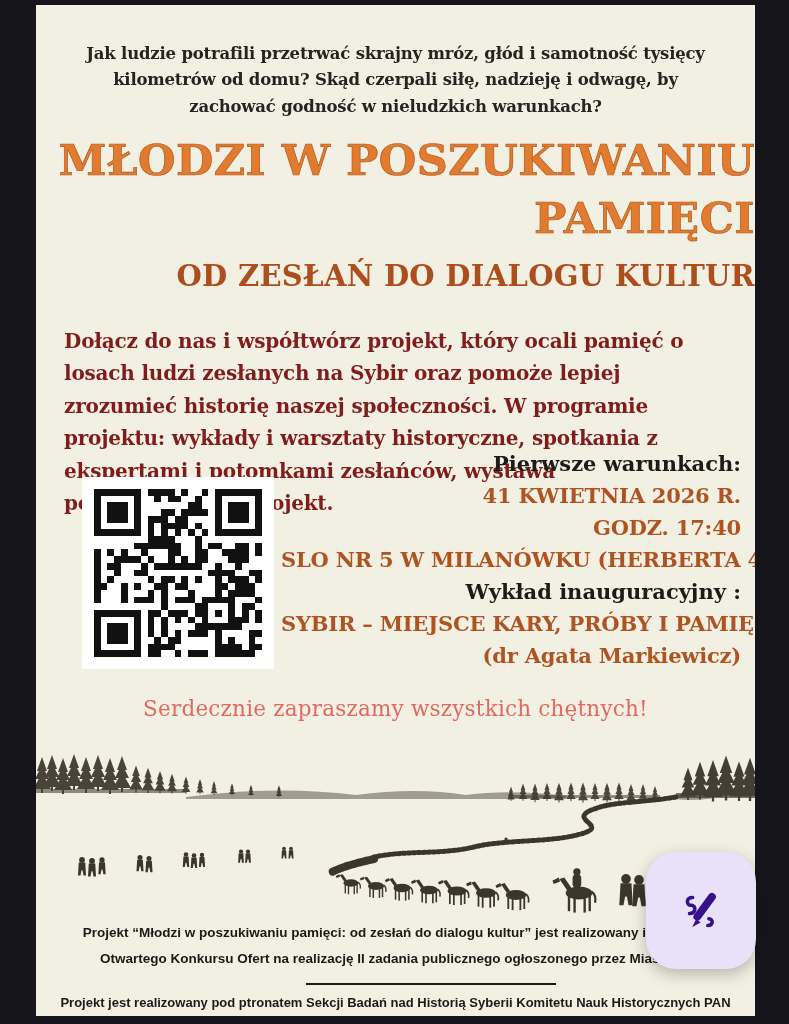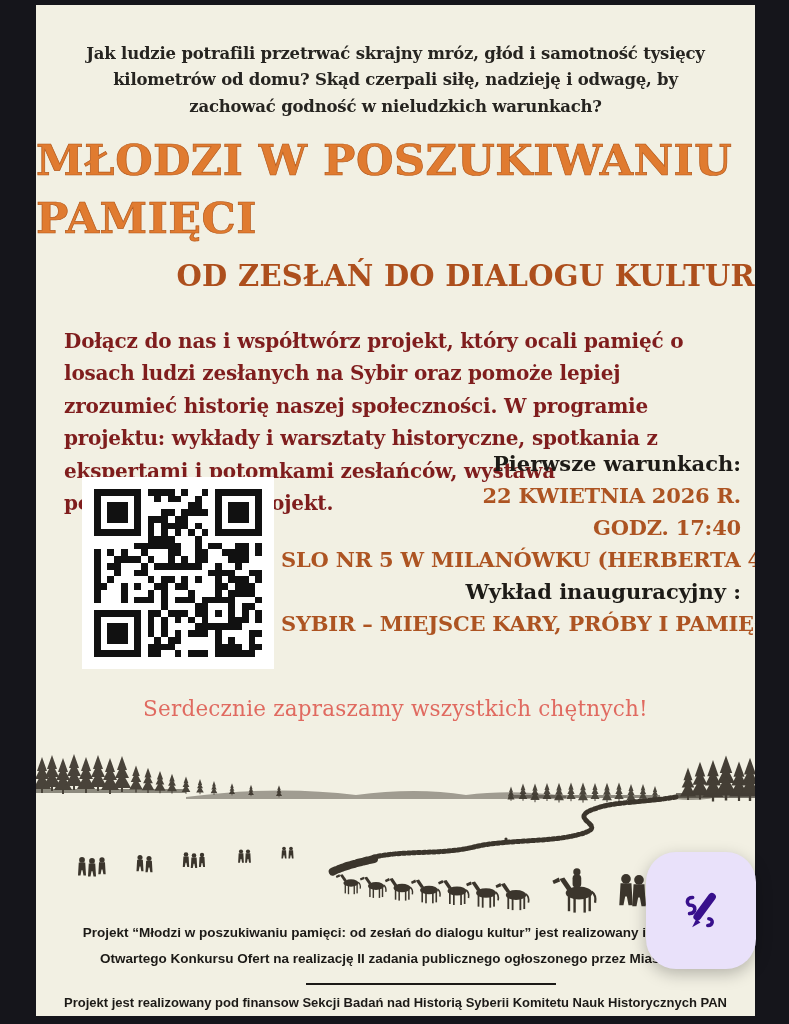--- a/index.html
+++ b/index.html
@@ -11,21 +11,21 @@
   .poster{
     position:absolute;left:36px;top:5px;width:719px;height:1011px;
     background:#f2f0e3;overflow:hidden;
   }
   .intro{
     position:absolute;top:36px;left:48px;right:48px;
     text-align:center;font-weight:bold;font-size:16.5px;line-height:1.6;
     color:#262420;letter-spacing:-0.2px;
   }
   .title-line{
-    position:absolute;left:0;right:0;text-align:left;
+    position:absolute;left:0;right:0;text-align:right;
     font-weight:bold;color:#e07b30;
     -webkit-text-stroke:0.7px #b4591c;
     letter-spacing:0.5px;
   }
   .title-1{top:130px;font-size:43px;}
   .title-2{top:188px;font-size:43px;}
   .subtitle{
     position:absolute;top:254px;left:0;right:0;text-align:right;
     font-weight:bold;font-size:29px;color:#ad4f1d;letter-spacing:0.3px;
   }
@@ -408,25 +408,26 @@
         <rect x="19" y="24" width="1" height="1" fill="#111111"></rect>
         <rect x="20" y="24" width="1" height="1" fill="#111111"></rect>
         <rect x="21" y="24" width="1" height="1" fill="#111111"></rect>
         <rect x="22" y="24" width="1" height="1" fill="#111111"></rect>
         <rect x="23" y="24" width="1" height="1" fill="#111111"></rect>
       </svg>
   </div>
 
   <div class="details">
     <div class="row detail-black">Pierwsze warunkach:</div>
-    <div class="row detail-rust">22 KWIETNIA 2026 R.</div>
+    <div class="row detail-rust">41 KWIETNIA 2026 R.</div>
     <div class="row detail-rust">GODZ. 17:40</div>
     <div class="row detail-rust">SLO NR 5 W MILANÓWKU (HERBERTA 41)</div>
     <div class="row detail-black">Wykład inauguracyjny :</div>
     <div class="row detail-rust">SYBIR – MIEJSCE KARY, PRÓBY I PAMIĘCI</div>
+    <div class="row detail-rust">(dr Agata Markiewicz)</div>
   </div>
 
   <div class="invitation">Serdecznie zapraszamy wszystkich chętnych!</div>
 
   <svg class="illustration" viewBox="0 0 719 188">
     <defs>
       <g id="pine">
         <polygon points="0,-26 -5,-12 5,-12"></polygon>
         <polygon points="0,-18 -7,-4 7,-4"></polygon>
         <polygon points="0,-10 -9,6 9,6"></polygon>
@@ -661,21 +662,21 @@
         <g transform="translate(745,150) scale(1.9)">
             <use href="#person"></use>
           </g>
       </g>
     </g>
   </svg>
 
   <div class="footer footer-1">Projekt “Młodzi w poszukiwaniu pamięci: od zesłań do dialogu kultur” jest realizowany i finansow</div>
   <div class="footer footer-2">Otwartego Konkursu Ofert na realizację II zadania publicznego ogłoszonego przez Miasto Mi</div>
   <div class="divider"></div>
-  <div class="footer footer-3">Projekt jest realizowany pod finansow Sekcji Badań nad Historią Syberii Komitetu Nauk Historycznych PAN</div>
+  <div class="footer footer-3">Projekt jest realizowany pod ptronatem Sekcji Badań nad Historią Syberii Komitetu Nauk Historycznych PAN</div>
 </div>
 
 <button class="edit-btn">
   <svg viewBox="0 0 48 48">
     <g stroke="#38108c" fill="none" stroke-linecap="round">
       <path d="M16 11 C9.5 11, 9.5 18.5, 14.5 18.5 C19.5 18.5, 19.5 26, 13 26.5" stroke-width="3.4"></path>
       <path d="M31.5 31.5 C36 31.5, 36 38, 30.5 38" stroke-width="3.4"></path>
       <path d="M34.5 10.5 L20.5 29.5" stroke-width="7.5"></path>
     </g>
     <path d="M19.5 31.5 L15.5 39.5 L23.5 35.0 Z" fill="#38108c"></path>

